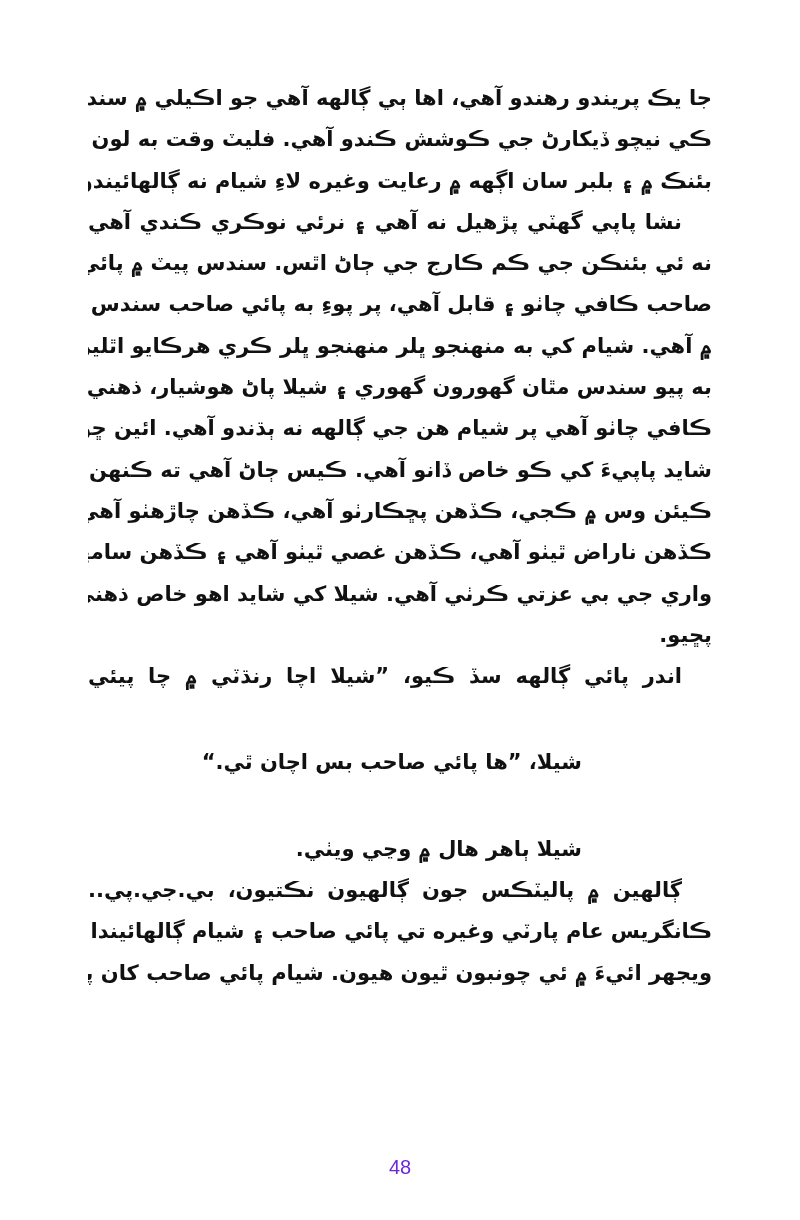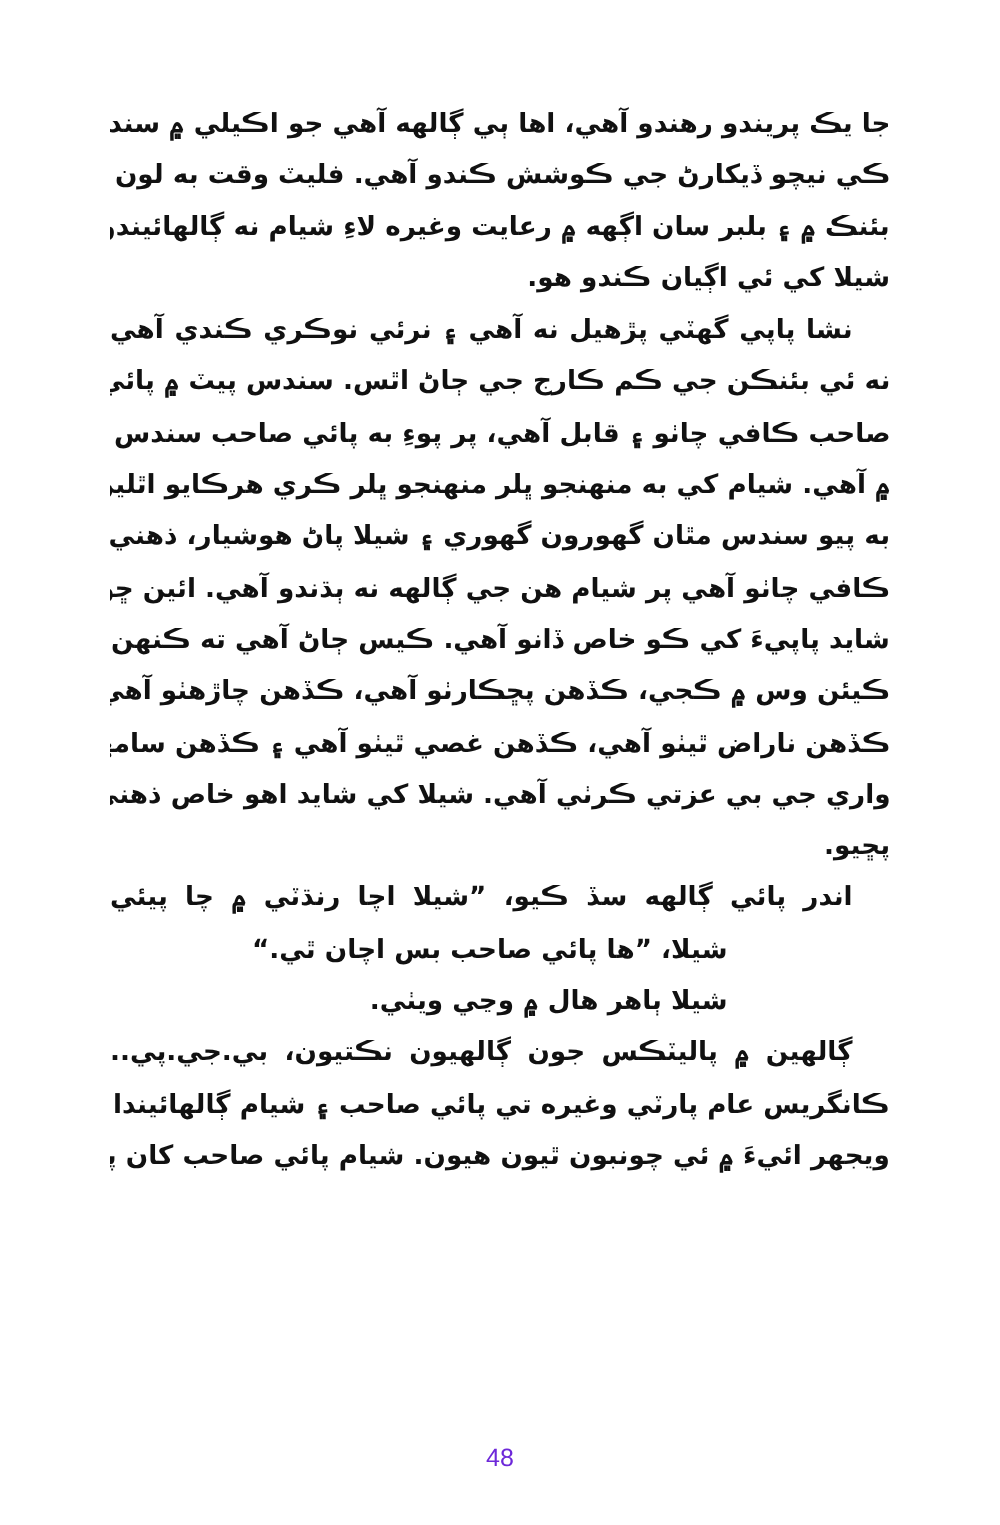--- a/index.html
+++ b/index.html
@@ -41,20 +41,21 @@
       letter-spacing: 0.2px;
     }
     .line.last {
       text-align-last: right;
     }
     .line.indent {
       padding-right: 30px;
     }
     .line.indent2 {
       padding-right: 130px;
+      margin-top: 45px;
     }
     .page-number {
       position: absolute;
       left: 0;
       width: 800px;
       top: 1156px;
       text-align: center;
       font-family: "Liberation Sans", sans-serif;
       font-size: 20px;
       color: #6d28d9;
@@ -62,21 +63,20 @@
     }
   </style>
 </head>
 <body>
 
 <div class="page">
   <div class="text-block">
     <div class="line full">جا يڪ پريندو رهندو آهي، اها ٻي ڳالهه آهي جو اڪيلي ۾ سندس</div>
     <div class="line full">ڪي نيچو ڏيکارڻ جي ڪوشش ڪندو آهي. فليٽ وقت به لون لاءِ</div>
     <div class="line full">بئنڪ ۾ ۽ بلبر سان اڳهه ۾ رعايت وغيره لاءِ شيام نه ڳالهائيندو هو،</div>
-    <div class="line last">شيلا کي ئي اڳيان ڪندو هو.</div>
     <div class="line indent">نشا پاپي گهٽي پڙهيل نه آهي ۽ نرئي نوڪري ڪندي آهي</div>
     <div class="line full">نه ئي بئنڪن جي ڪم ڪارج جي ڄاڻ اٿس. سندس پيٽ ۾ پائي</div>
     <div class="line full">صاحب ڪافي چاٺو ۽ قابل آهي، پر پوءِ به پائي صاحب سندس وس</div>
     <div class="line full">۾ آهي. شيام کي به منهنجو ڀلر منهنجو ڀلر ڪري هرڪايو اٿلين، هو</div>
     <div class="line full">به پيو سندس مٿان گهورون گهوري ۽ شيلا پاڻ هوشيار، ذهني، قابل ۽</div>
     <div class="line full">ڪافي چاٺو آهي پر شيام هن جي ڳالهه نه ٻڌندو آهي. ائين ڇو؟</div>
     <div class="line full">شايد پاپيءَ کي ڪو خاص ڏانو آهي. ڪيس ڄاڻ آهي ته ڪنهن کي</div>
     <div class="line full">ڪيئن وس ۾ ڪجي، ڪڏهن پڇڪارٺو آهي، ڪڏهن چاڙهٺو آهي،</div>
     <div class="line full">ڪڏهن ناراض ٿيٺو آهي، ڪڏهن غصي ٿيٺو آهي ۽ ڪڏهن سامهون</div>
     <div class="line full">واري جي بي عزتي ڪرٺي آهي. شيلا کي شايد اهو خاص ذهني</div>

